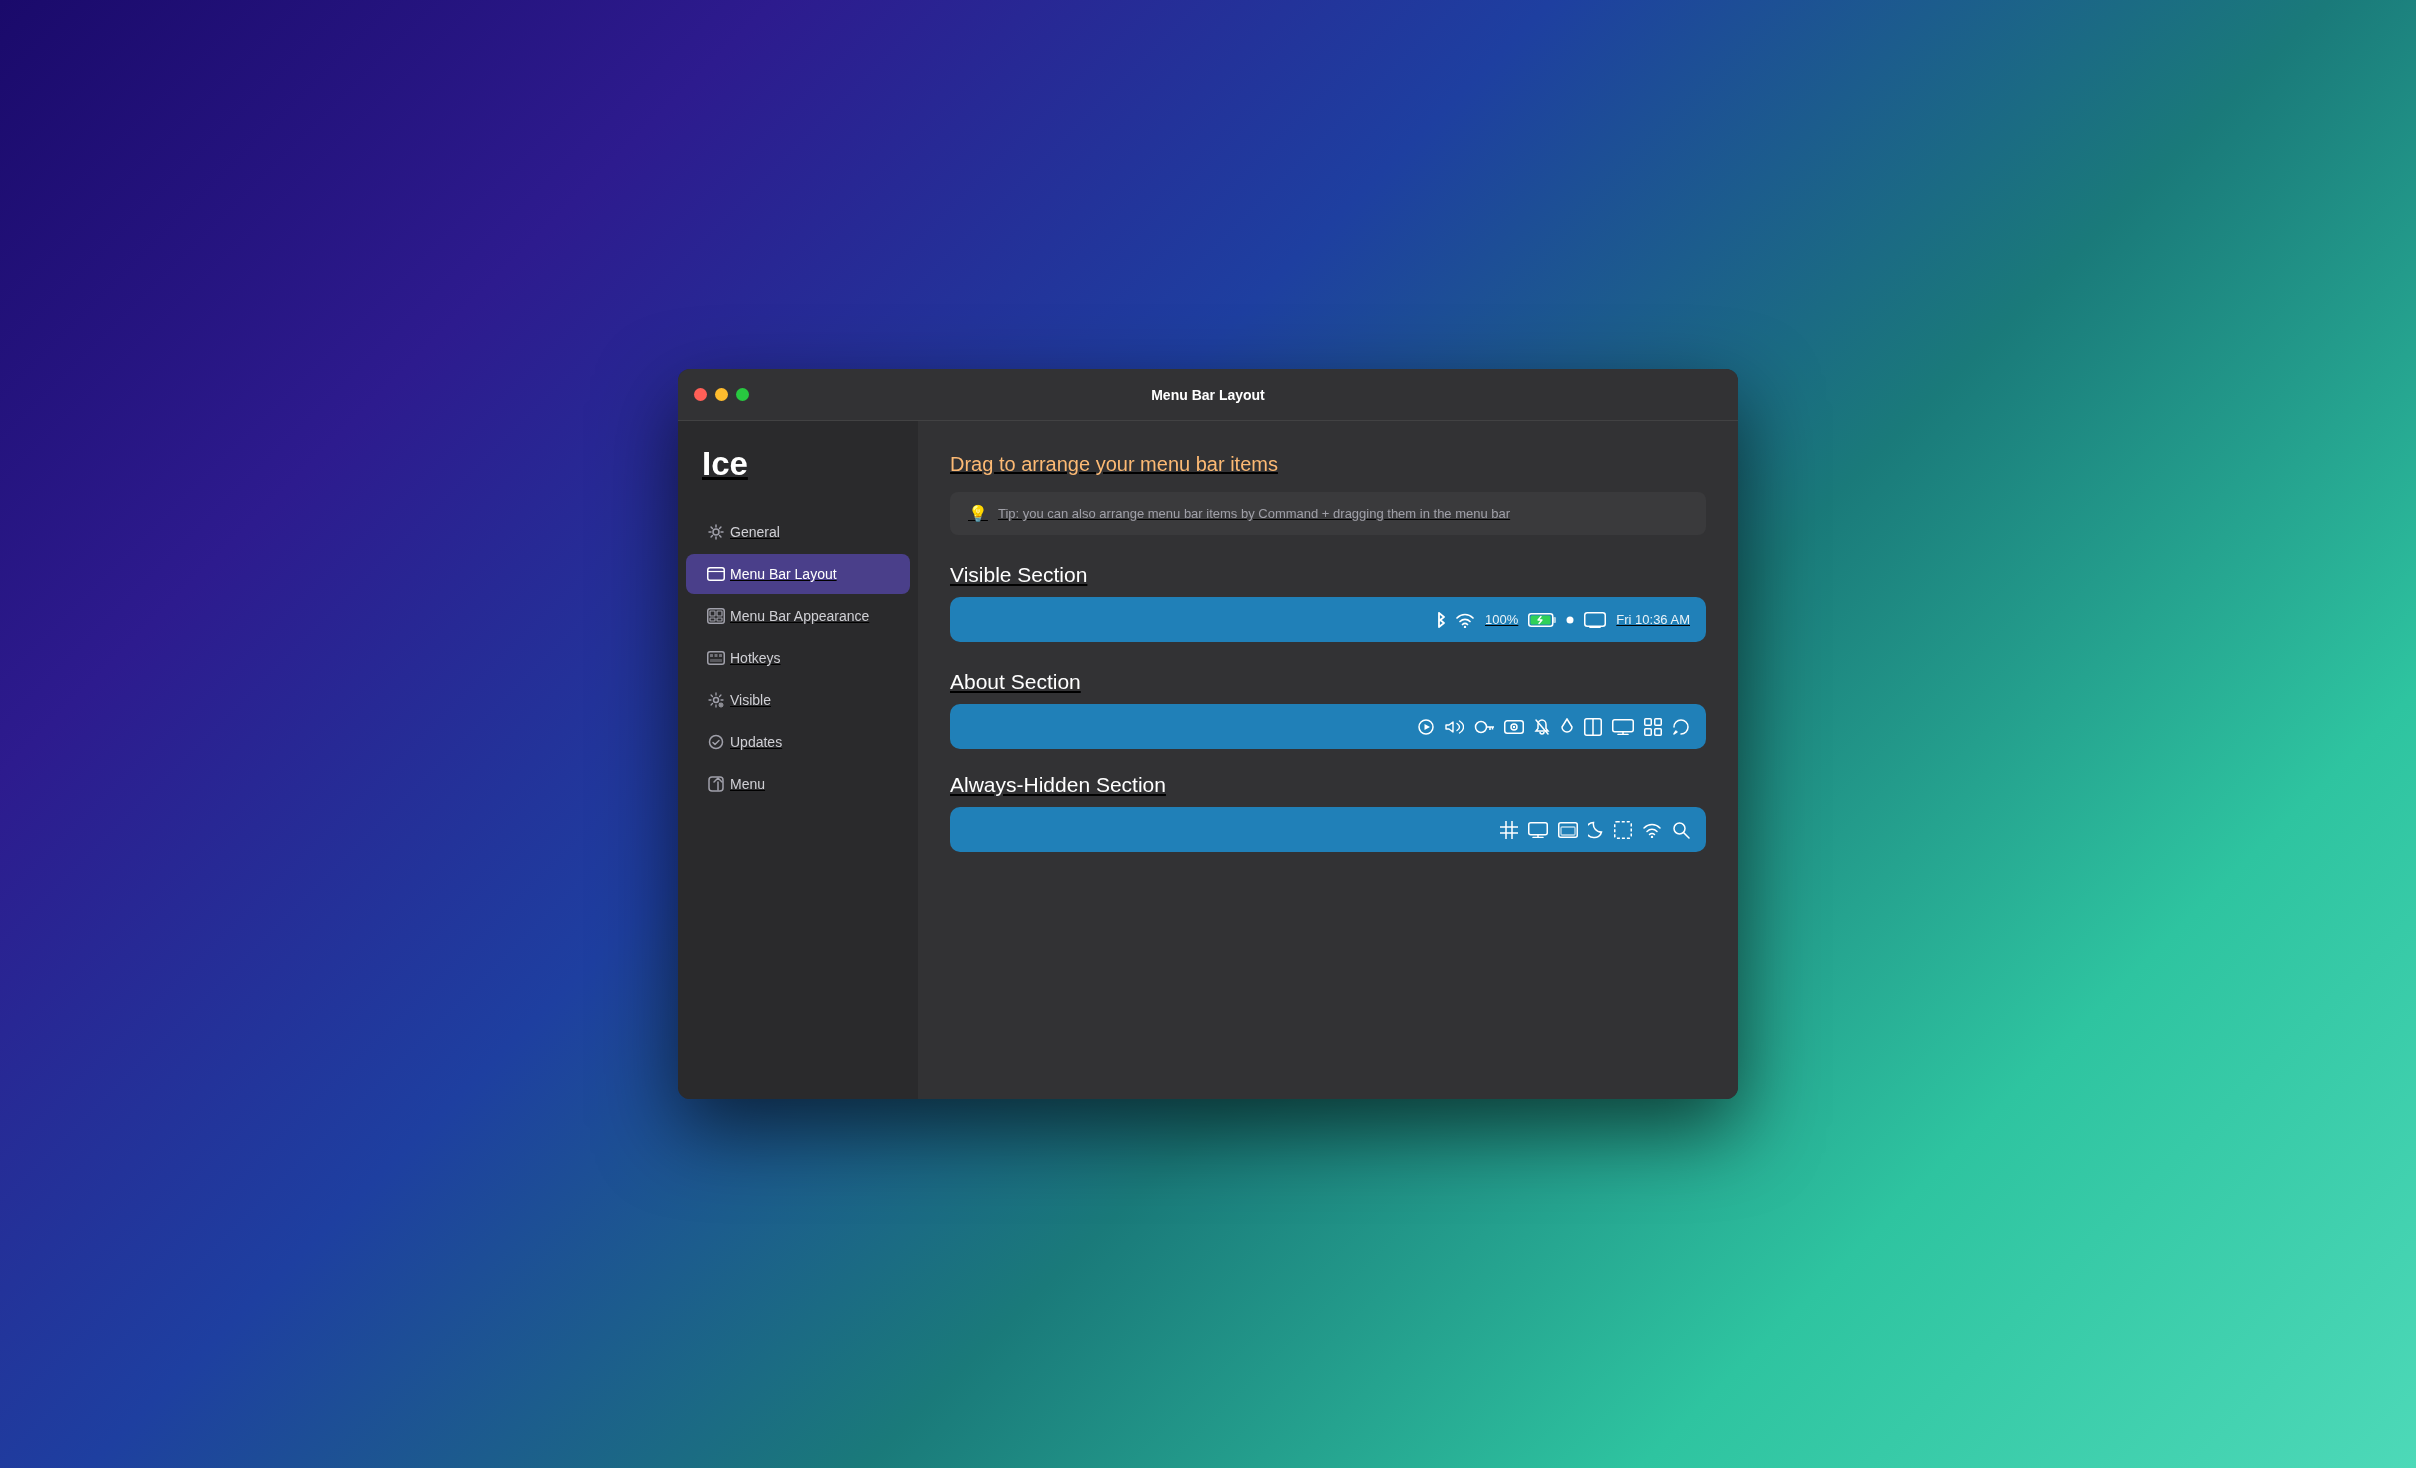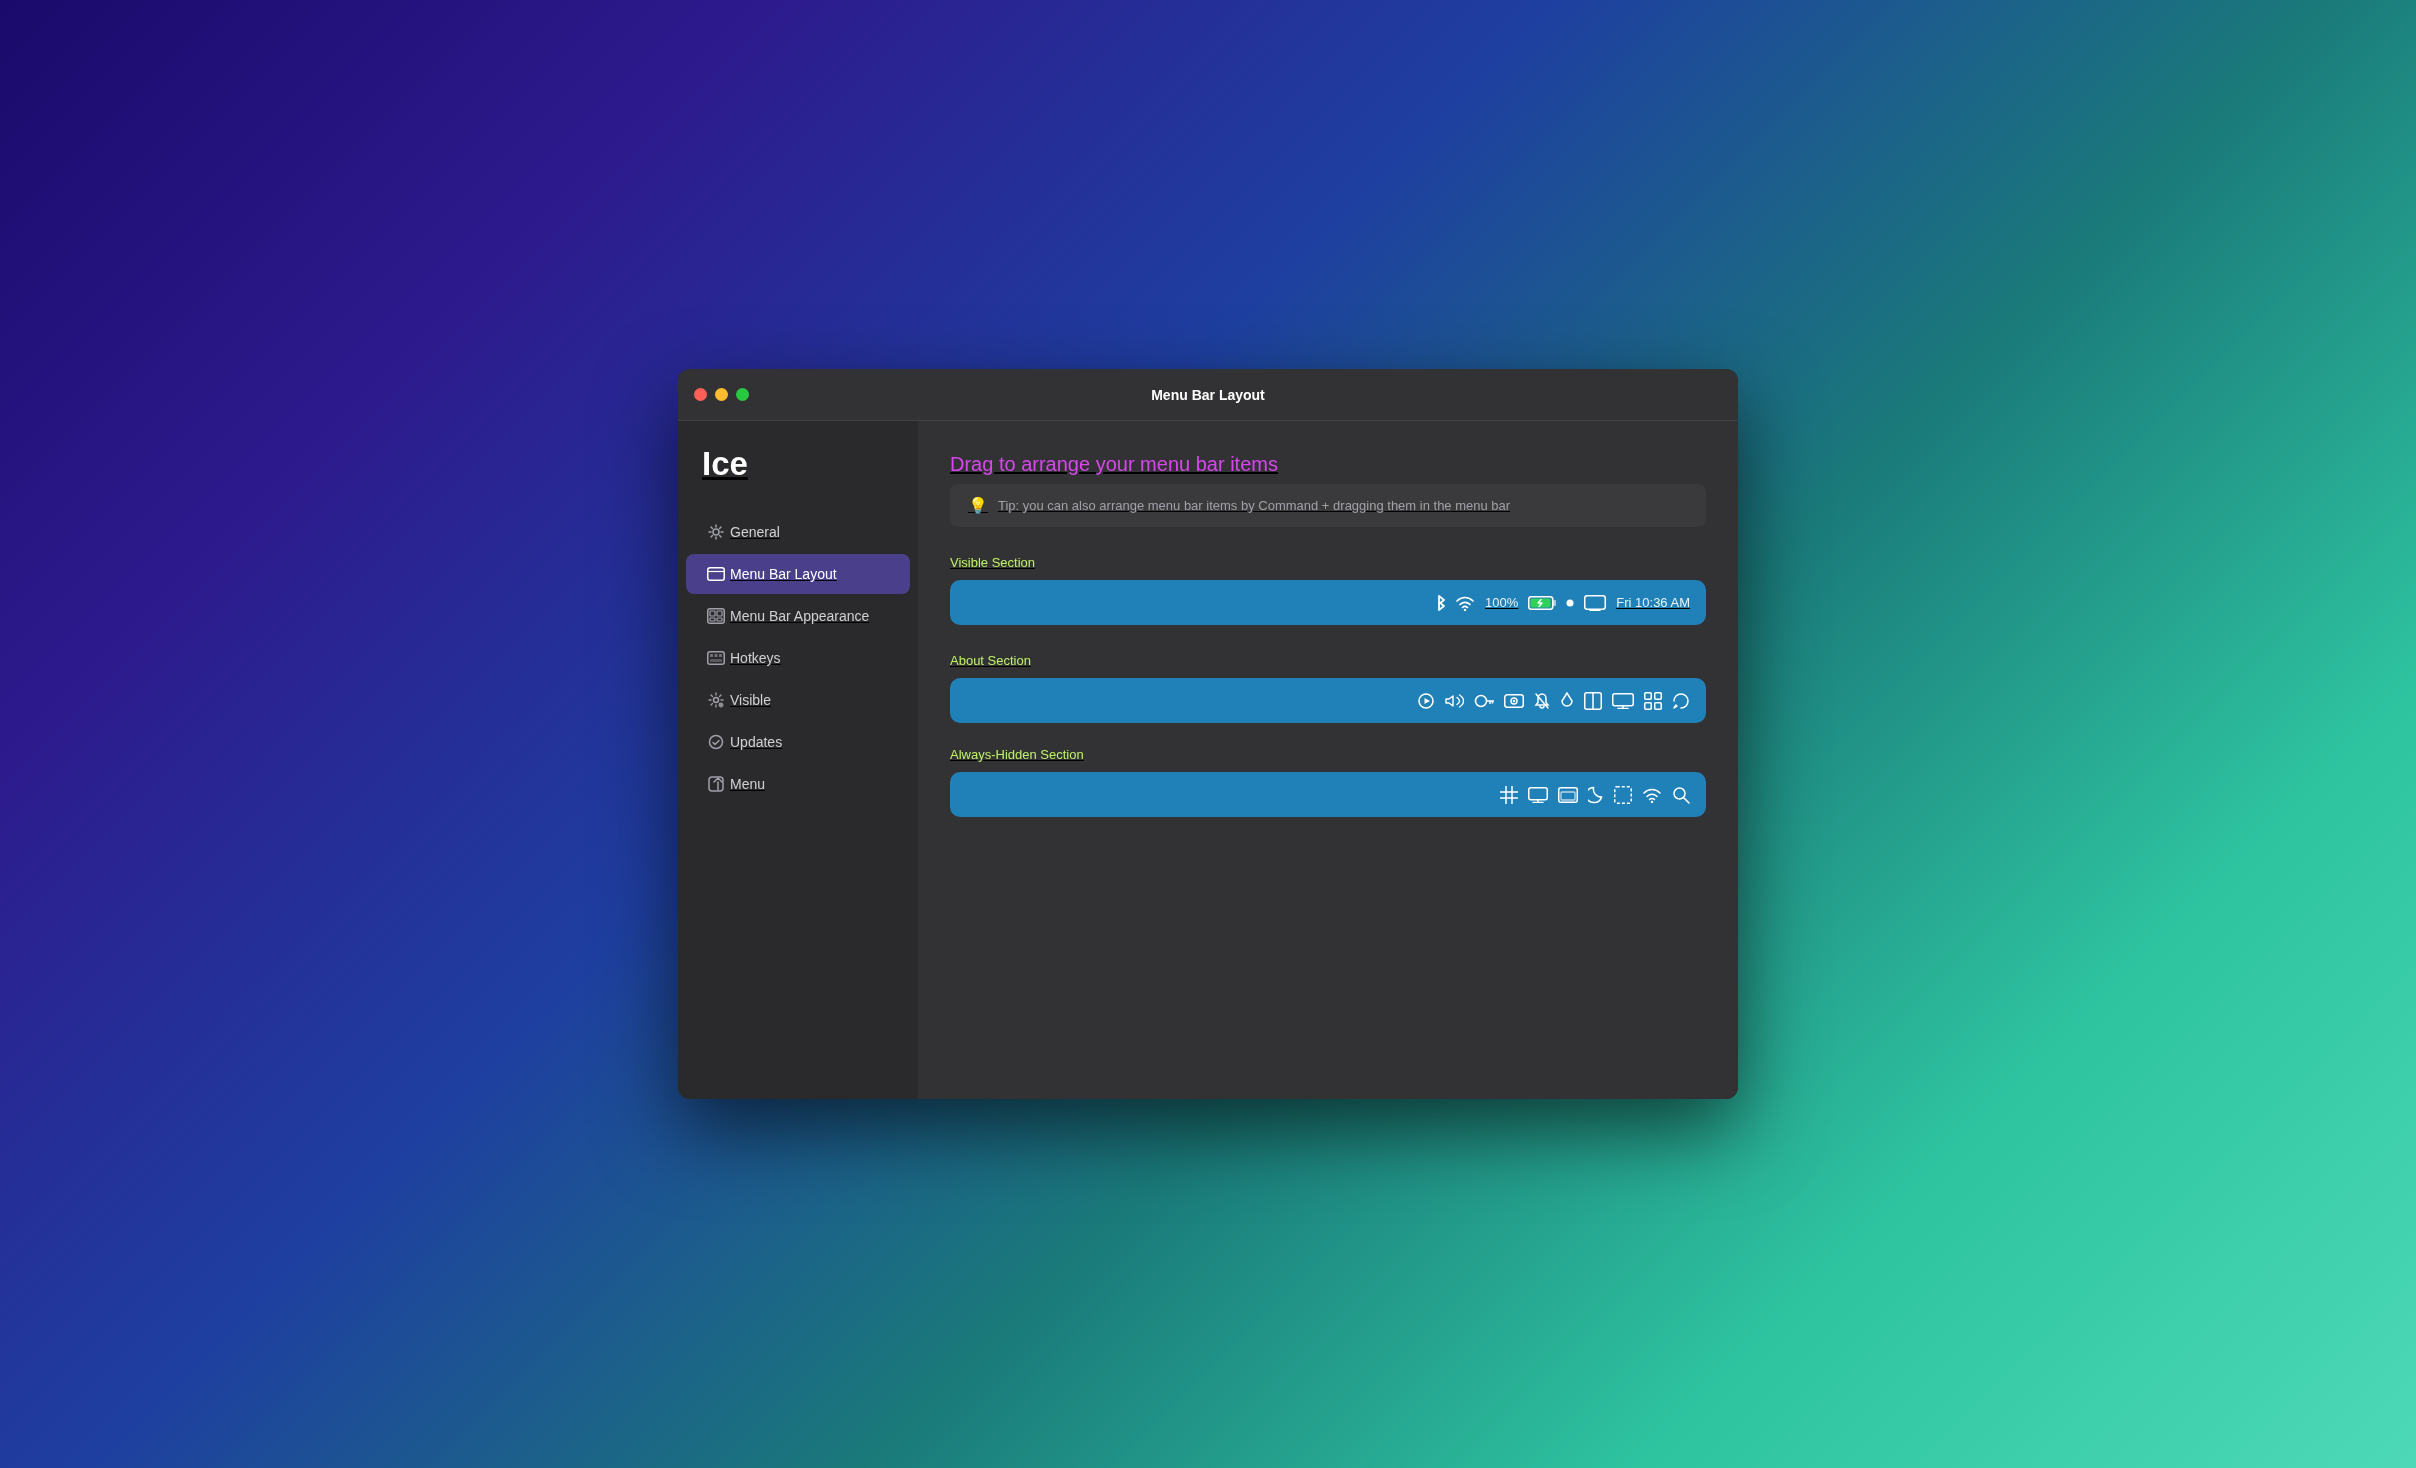--- a/index.html
+++ b/index.html
@@ -121,46 +121,46 @@
 
     
     .main-content {
       flex: 1;
       background: #323234;
       padding: 32px;
       overflow-y: auto;
     }
 
     .page-subtitle {
-      color: #d946ef;
+      color: #fdba74;
       font-size: 20px;
       font-weight: 500;
-      margin-bottom: 8px;
+      margin-bottom: 16px;
     }
 
     .tip-bar {
       background: #3a3a3c;
       border-radius: 8px;
       padding: 12px 18px;
       display: flex;
       align-items: center;
       gap: 10px;
       margin-bottom: 28px;
       color: #a0a0a8;
       font-size: 13px;
     }
 
     .tip-icon {
       font-size: 16px;
       color: #888;
     }
 
     .section-label {
-      color: #bef264;
-      font-size: 13px;
+      color: #ffffff;
+      font-size: 21px;
       font-weight: 500;
       margin-bottom: 10px;
     }
 
     .section-bar {
       background: #2080b8;
       border-radius: 10px;
       height: 45px;
       display: flex;
       align-items: center;

